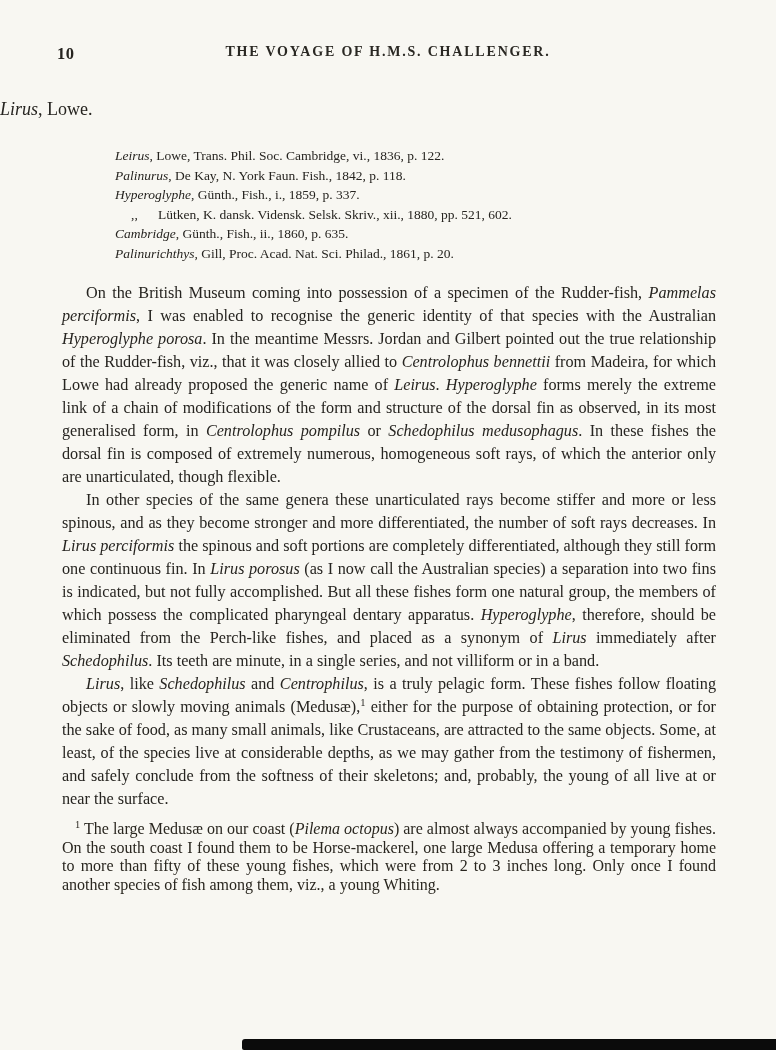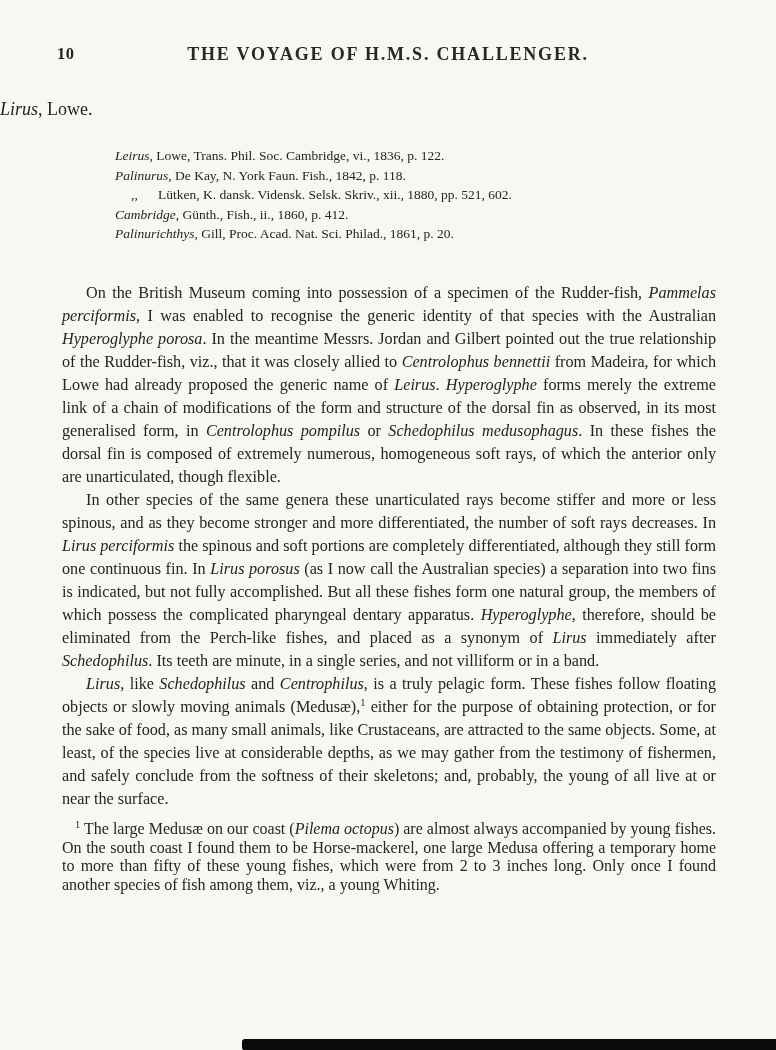--- a/index.html
+++ b/index.html
@@ -14,21 +14,21 @@
   }
   .page { position: relative; width: 776px; height: 1050px; }
 
   .page-header { position: absolute; top: 44px; left: 0; width: 100%; height: 22px; }
   .page-number {
     position: absolute; left: 57px; top: 0;
     font-size: 16.5px; font-weight: bold; letter-spacing: 0.5px;
   }
   .running-title {
     display: block; text-align: center;
-    font-size: 18px; font-weight: bold; letter-spacing: 1.8px;
+    font-size: 14px; font-weight: bold; letter-spacing: 1.8px;
     color: #2a2823;
   }
 
   .section-heading {
     position: absolute; top: 99px; left: 0; width: 100%;
     margin: 0; text-align: left;
     font-size: 18px; font-weight: normal;
   }
 
   .synonymy {
@@ -75,22 +75,23 @@
   <div class="page-header">
     <span class="page-number">10</span>
     <span class="running-title">THE VOYAGE OF H.M.S. CHALLENGER.</span>
   </div>
 
   <h2 class="section-heading"><em>Lirus</em><span>, Lowe.</span></h2>
 
   <div class="synonymy">
     <div class="ref-line"><em>Leirus</em><span>, Lowe, Trans. Phil. Soc. Cambridge, vi., 1836, p. 122.</span></div>
     <div class="ref-line"><em>Palinurus</em><span>, De Kay, N. York Faun. Fish., 1842, p. 118.</span></div>
+    <div class="ref-line"><em>Hyperoglyphe</em><span>, Günth., Fish., i., 1859, p. 337.</span></div>
     <div class="ref-line indented"><span>,,&nbsp;&nbsp;&nbsp;&nbsp;&nbsp;&nbsp;Lütken, K. dansk. Vidensk. Selsk. Skriv., xii., 1880, pp. 521, 602.</span></div>
-    <div class="ref-line"><em>Cambridge</em><span>, Günth., Fish., ii., 1860, p. 412.</span></div>
+    <div class="ref-line"><em>Cambridge</em><span>, Günth., Fish., ii., 1860, p. 635.</span></div>
     <div class="ref-line"><em>Palinurichthys</em><span>, Gill, Proc. Acad. Nat. Sci. Philad., 1861, p. 20.</span></div>
   </div>
 
   <div class="text-block">
     <p><span>On the British Museum coming into possession of a specimen of the Rudder-fish, </span><em>Pammelas perciformis</em><span>, I was enabled to recognise the generic identity of that species with the Australian </span><em>Hyperoglyphe porosa</em><span>.  In the meantime Messrs. Jordan and Gilbert pointed out the true relationship of the Rudder-fish, viz., that it was closely allied to </span><em>Centrolophus bennettii</em><span> from Madeira, for which Lowe had already proposed the generic name of </span><em>Leirus</em><span>.  </span><em>Hyperoglyphe</em><span> forms merely the extreme link of a chain of modifications of the form and structure of the dorsal fin as observed, in its most generalised form, in </span><em>Centrolophus pompilus</em><span> or </span><em>Schedophilus medusophagus</em><span>.  In these fishes the dorsal fin is composed of extremely numerous, homogeneous soft rays, of which the anterior only are unarticulated, though flexible.</span></p>
     <p><span>In other species of the same genera these unarticulated rays become stiffer and more or less spinous, and as they become stronger and more differentiated, the number of soft rays decreases.  In </span><em>Lirus perciformis</em><span> the spinous and soft portions are completely differentiated, although they still form one continuous fin.  In </span><em>Lirus porosus</em><span> (as I now call the Australian species) a separation into two fins is indicated, but not fully accomplished.  But all these fishes form one natural group, the members of which possess the complicated pharyngeal dentary apparatus.  </span><em>Hyperoglyphe</em><span>, therefore, should be eliminated from the Perch-like fishes, and placed as a synonym of </span><em>Lirus</em><span> immediately after </span><em>Schedophilus</em><span>.  Its teeth are minute, in a single series, and not villiform or in a band.</span></p>
     <p><em>Lirus</em><span>, like </span><em>Schedophilus</em><span> and </span><em>Centrophilus</em><span>, is a truly pelagic form.  These fishes follow floating objects or slowly moving animals (Medusæ),</span><sup>1</sup><span> either for the purpose of obtaining protection, or for the sake of food, as many small animals, like Crustaceans, are attracted to the same objects.  Some, at least, of the species live at considerable depths, as we may gather from the testimony of fishermen, and safely conclude from the softness of their skeletons; and, probably, the young of all live at or near the surface.</span></p>
     <div class="footnote"><sup>1</sup><span> The large Medusæ on our coast (</span><em>Pilema octopus</em><span>) are almost always accompanied by young fishes.  On the south coast I found them to be Horse-mackerel, one large Medusa offering a temporary home to more than fifty of these young fishes, which were from 2 to 3 inches long.  Only once I found another species of fish among them, viz., a young Whiting.</span></div>
   </div>
 

